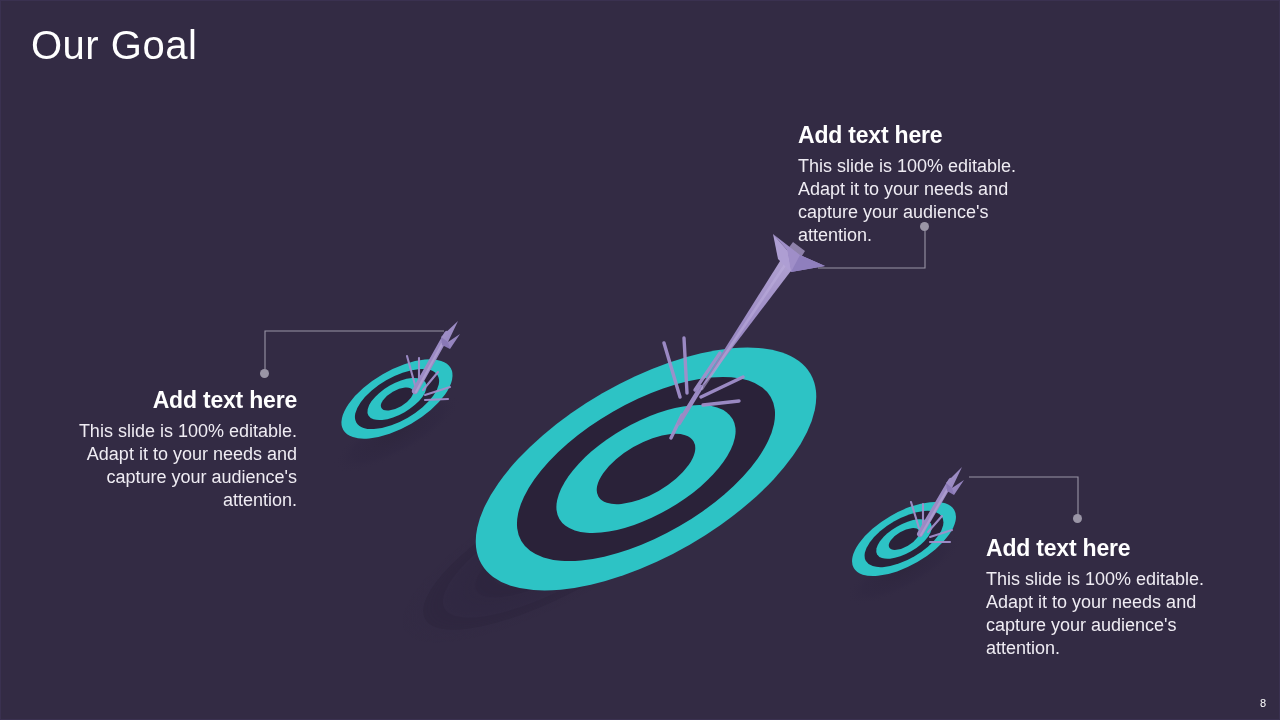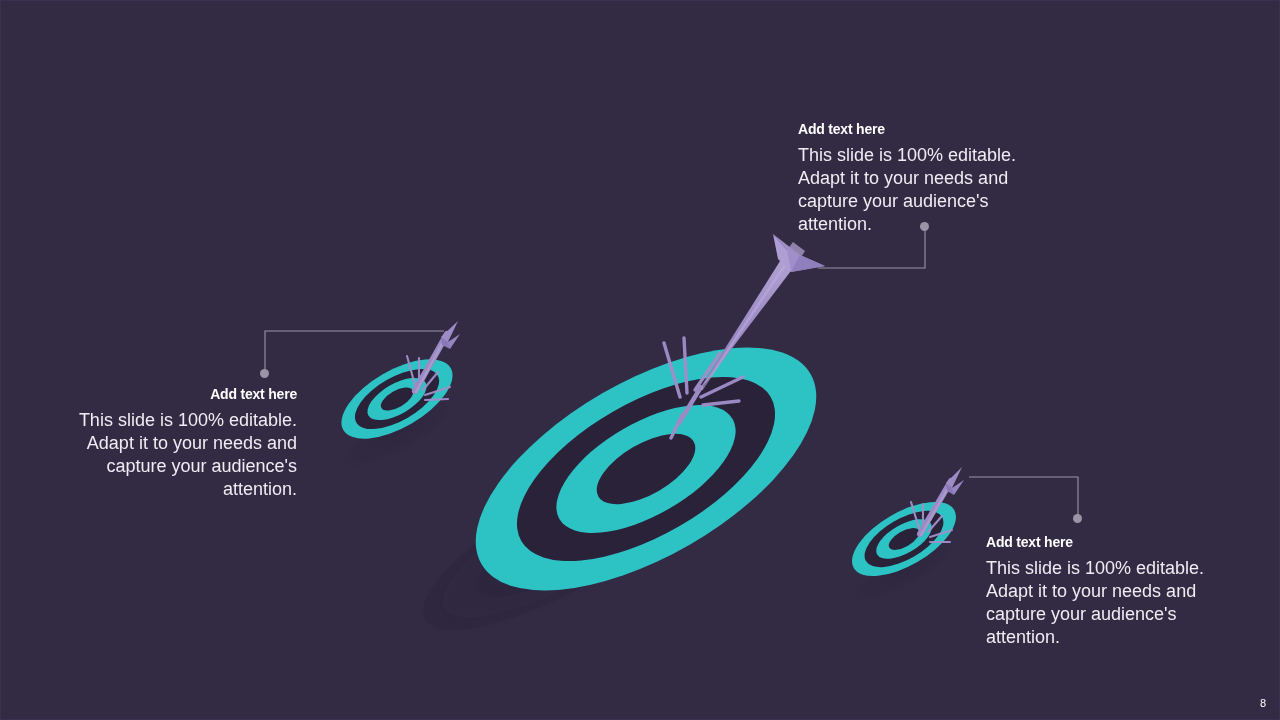--- a/index.html
+++ b/index.html
@@ -45,21 +45,21 @@
     font-size: 11px;
     color: #ffffff;
     font-weight: 400;
   }
 
   
   .text-block {
     position: absolute;
   }
   .tb-heading {
-    font-size: 14px;
+    font-size: 23px;
     font-weight: bold;
     color: #ffffff;
     line-height: 1.25;
     margin: 0 0 5px 0;
     letter-spacing: -0.2px;
   }
   .tb-body {
     font-size: 18px;
     font-weight: 400;
     color: #efecf3;
@@ -223,20 +223,21 @@
       <path d="M 443 330 L 264 330 L 264 368"></path>
 
       <path d="M 968 476 L 1077 476 L 1077 514"></path>
     </g>
   </svg>
 
   <div class="conn-dot" style="left:919px; top:221px;"></div>
   <div class="conn-dot" style="left:259px; top:368px;"></div>
   <div class="conn-dot" style="left:1072px;top:513px;"></div>
 
+  <div class="slide-title">Our Goal</div>
 
   <div class="text-block" id="block-top">
     <p class="tb-heading">Add text here</p>
     <p class="tb-body">This slide is 100% editable. Adapt it to your needs and capture your audience's attention.</p>
   </div>
 
   <div class="text-block" id="block-left">
     <p class="tb-heading">Add text here</p>
     <p class="tb-body">This slide is 100% editable. Adapt it to your needs and capture your audience's attention.</p>
   </div>

